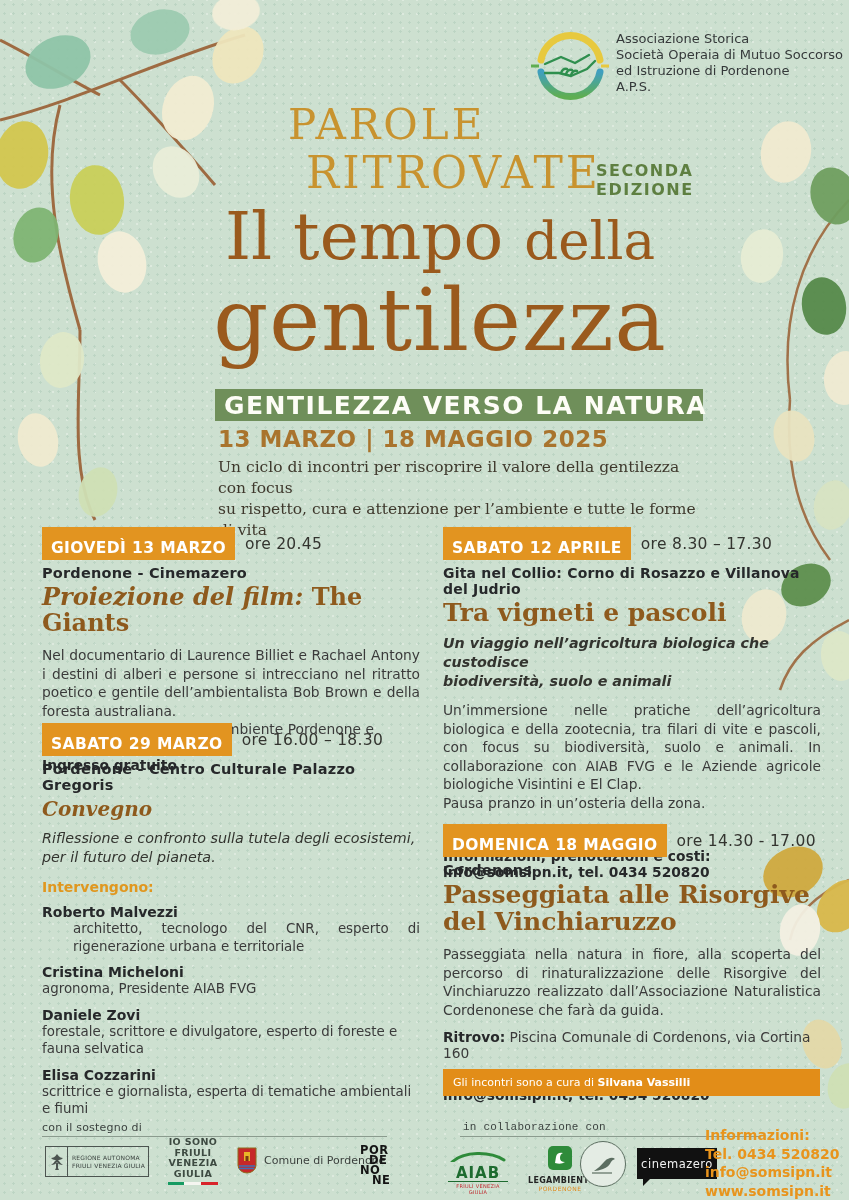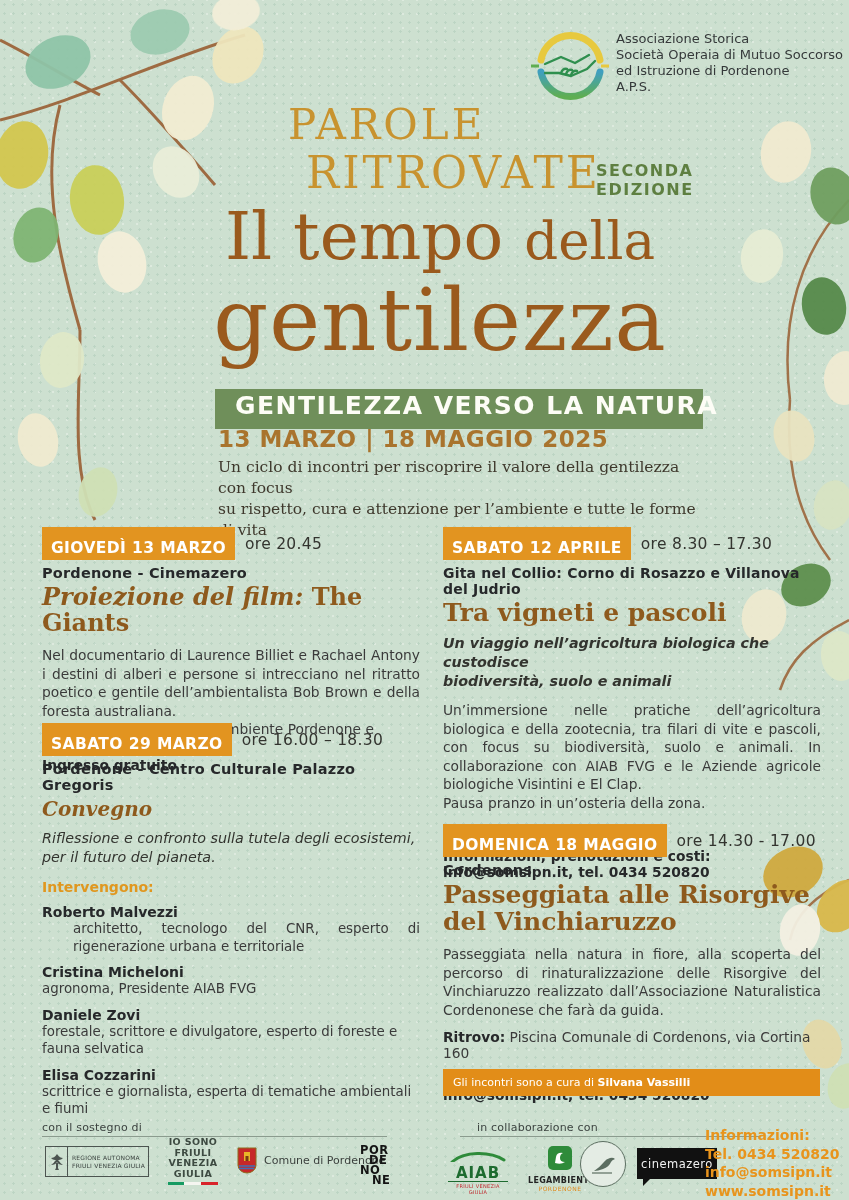--- a/index.html
+++ b/index.html
@@ -21,22 +21,22 @@
   .assoc-logo{ position:absolute; left:531px; top:27px; }
   .assoc-text{ position:absolute; left:616px; top:31px; font-size:13px; line-height:16px; color:#35393a; }
   .t-parole{ position:absolute; left:288px; top:100px; font-family:"DejaVu Serif",serif; font-size:42px; letter-spacing:3px; color:#c8932f; }
   .t-ritrovate{ position:absolute; left:306px; top:147px; font-family:"DejaVu Serif",serif; font-size:44px; letter-spacing:3px; color:#c8932f; }
   .edition{ position:absolute; left:596px; top:161px; font-size:16px; font-weight:bold; letter-spacing:1.5px; color:#5e7f41; line-height:19px; }
   .main-title{ position:absolute; left:80px; top:198px; width:720px; text-align:center; font-family:"DejaVu Serif",serif; color:#9a5a1d; }
   .main-title .l1{ font-size:66px; line-height:78px; }
   .main-title .l1 .small{ font-size:53px; }
   .main-title .l2{ font-size:86px; line-height:88px; margin-top:-4px; letter-spacing:1px; }
 
-  .green-banner{ position:absolute; left:215px; top:389px; width:488px; height:40px; background:#6f8f5a;
-    color:#fdfdf6; font-weight:bold; font-size:25px; letter-spacing:1.5px; line-height:33px; padding-left:20px; white-space:nowrap; }
+  .green-banner{ position:absolute; left:215px; top:389px; width:488px; height:32px; background:#6f8f5a;
+    color:#fdfdf6; font-weight:bold; font-size:25px; letter-spacing:1.5px; line-height:33px; padding-left:9px; white-space:nowrap; }
   .dates{ position:absolute; left:218px; top:426px; font-size:23px; font-weight:bold; letter-spacing:.5px; color:#a9742d; }
   .intro{ position:absolute; left:218px; top:457px; width:494px; font-family:"DejaVu Serif",serif; font-size:15.5px; line-height:21px; color:#3e382c; }
 
   
   .event{ position:absolute; width:378px; font-size:13.8px; color:#3a3a3a; }
   .ev1{ left:42px; top:527px; }
   .ev2{ left:42px; top:723px; }
   .ev3{ left:443px; top:527px; }
   .ev4{ left:443px; top:824px; }
   .badge-row{ display:flex; align-items:center; gap:10px; }
@@ -307,21 +307,21 @@
       <span class="comune-name">Comune di Pordenone</span>
     </div>
 
     <div class="pn-block">
       <div>POR</div>
       <div>DE</div>
       <div>NO</div>
       <div>NE</div>
     </div>
 
-    <div class="f-label" style="left:477px; top:1121px;">in collaborazione con</div>
+    <div class="f-label" style="left:463px; top:1121px;font-family:Liberation Mono, monospace;">in collaborazione con</div>
     <div class="f-line" style="left:460px; top:1136px; width:300px;"></div>
 
     <div class="aiab">
       <svg width="56" height="12" viewBox="0 0 56 12">
         <path d="M2,12 C 14,1 40,1 54,10" fill="none" stroke="#2e8b3a" stroke-width="3" stroke-linecap="round"></path>
       </svg>
       <div class="name">AIAB</div>
       <div class="sub">FRIULI VENEZIA GIULIA</div>
     </div>
 

